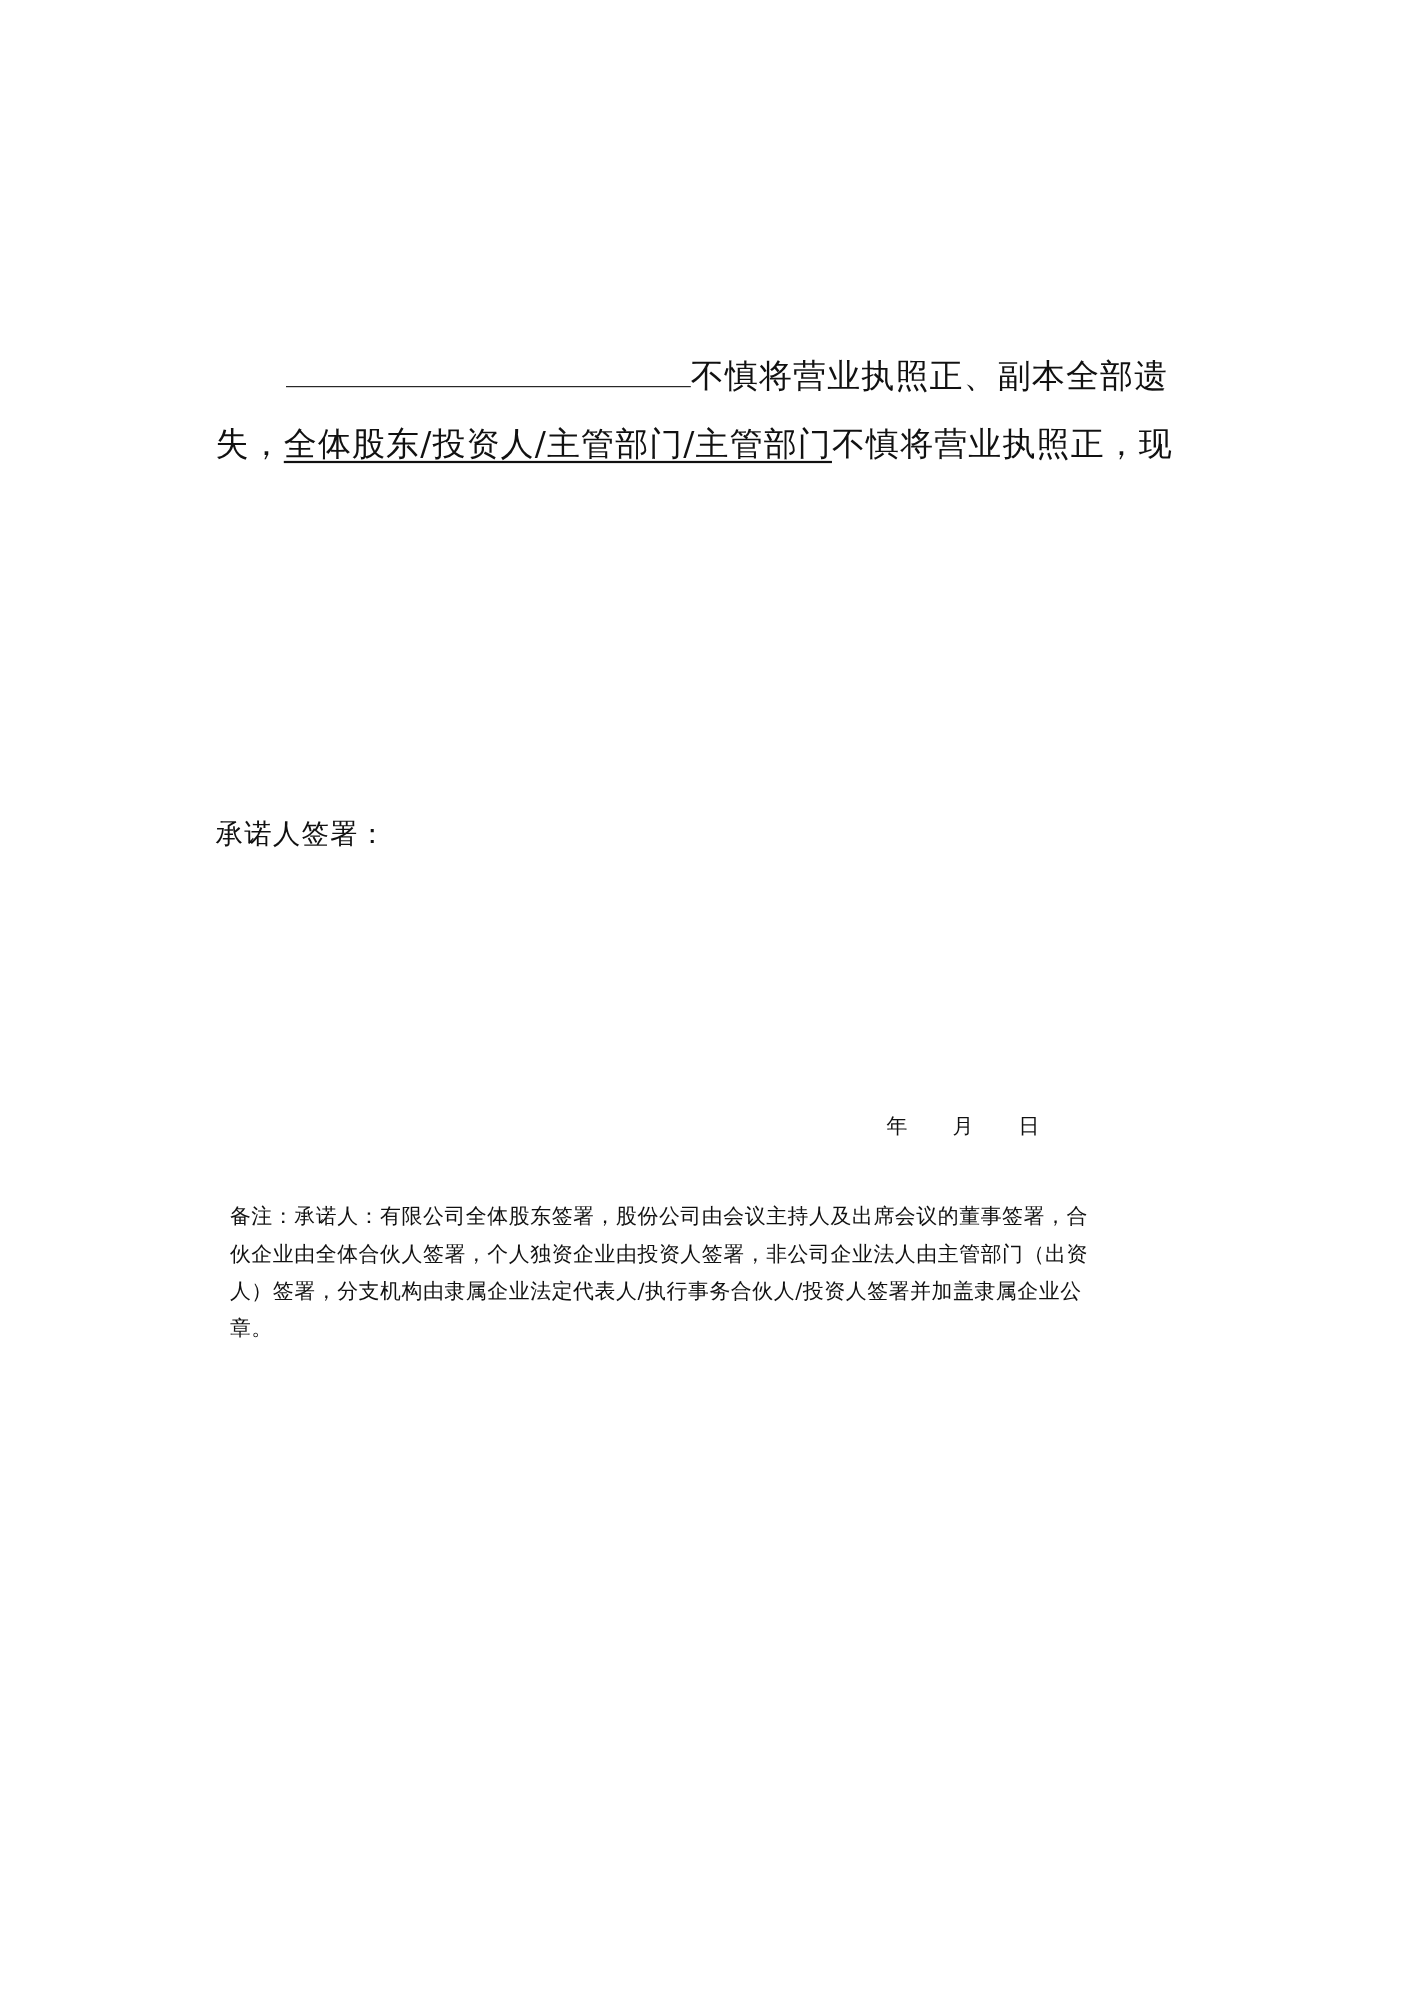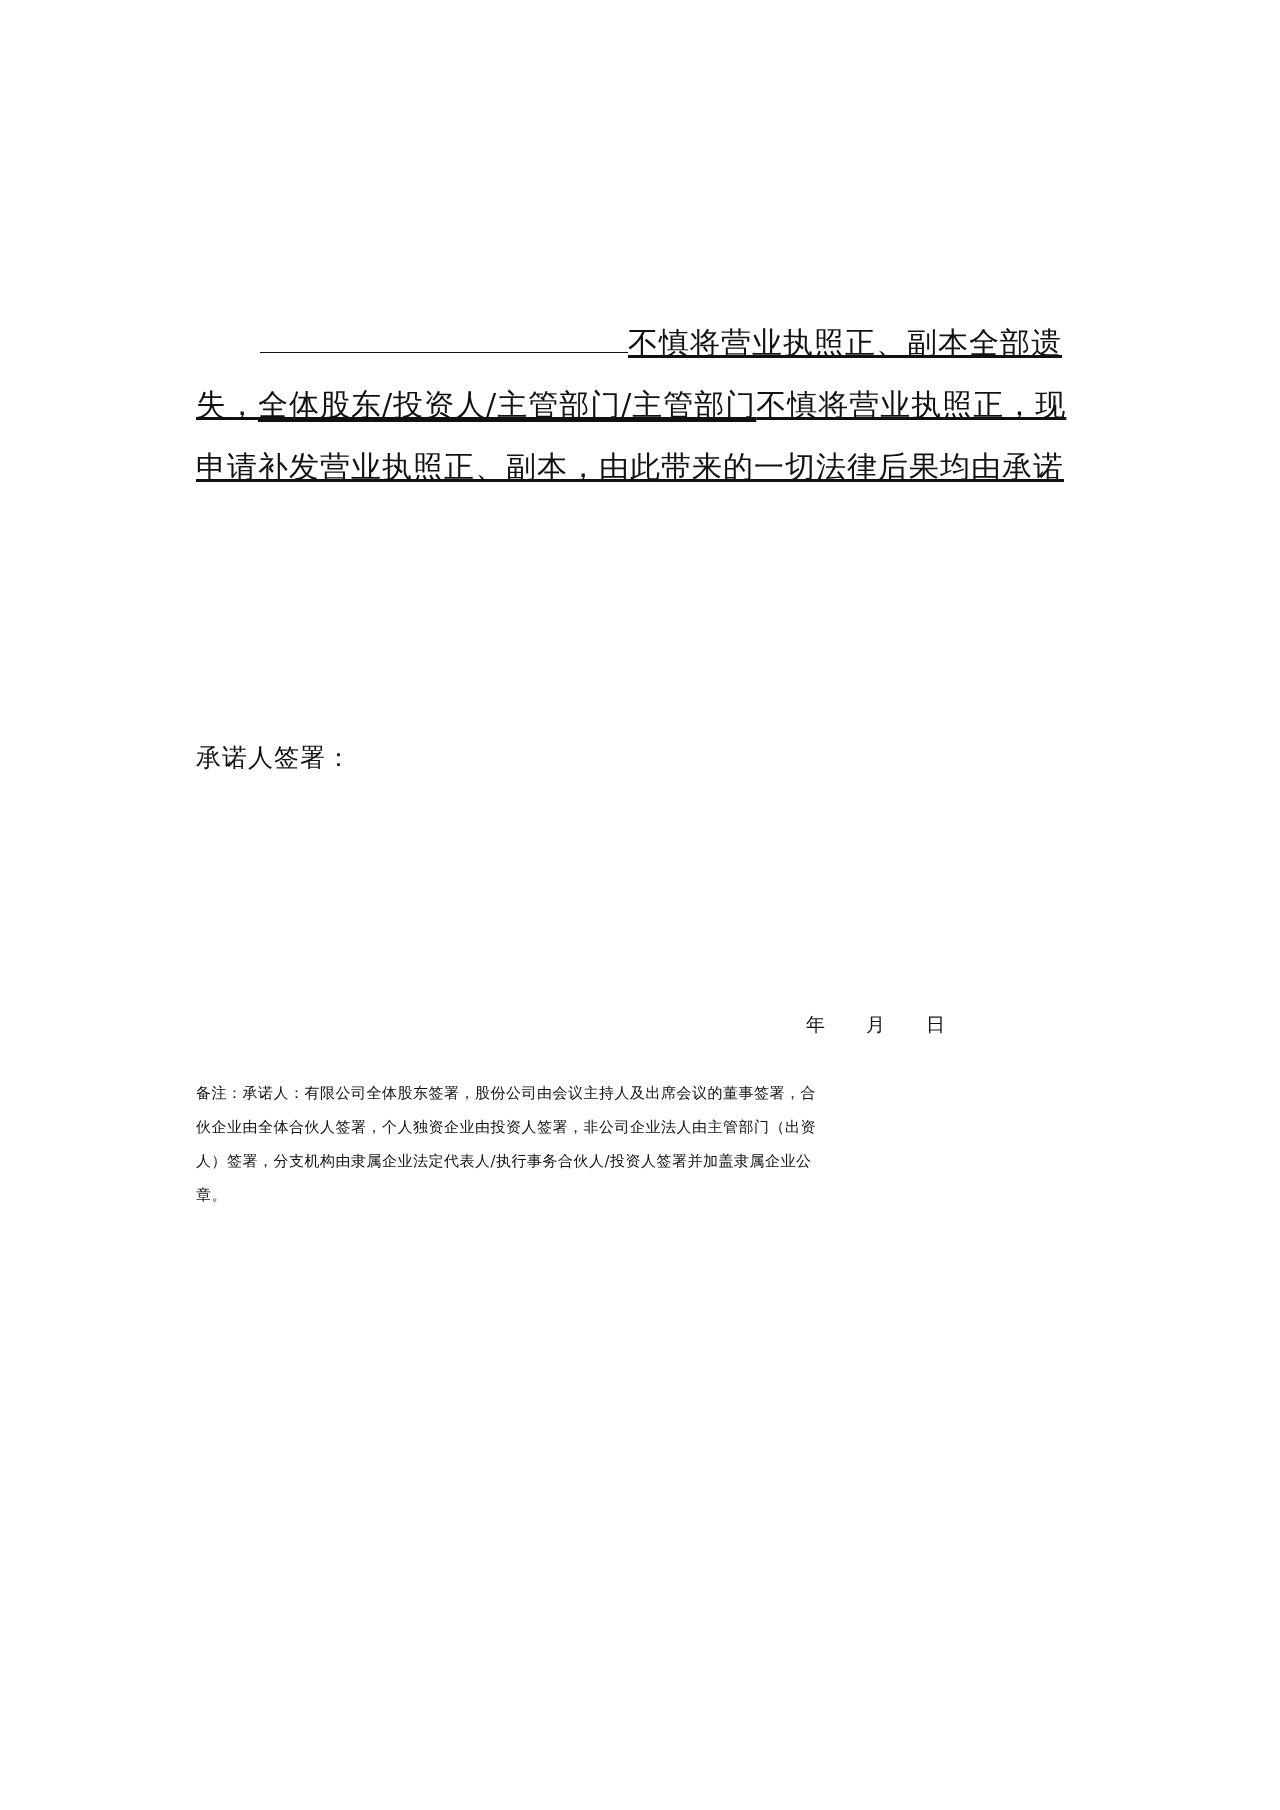--- a/index.html
+++ b/index.html
@@ -35,21 +35,20 @@
     }
     .body-para {
       position: absolute;
       left: 196px;
       top: 312px;
       width: 900px;
       font-size: 30px;
       line-height: 62px;
       letter-spacing: 1px;
       margin: 0;
-      text-decoration: underline;
     }
     .body-para .line {
       display: block;
       white-space: nowrap;
     }
     .blank-line {
       display: inline-block;
       width: 368px;
       border-bottom: 1.5px solid #111;
       height: 30px;
@@ -80,44 +79,43 @@
     }
     .date-row span {
       display: inline-block;
       width: 60px;
     }
     .note {
       position: absolute;
       left: 196px;
       top: 1076px;
       width: 900px;
-      font-size: 15px;
+      font-size: 19px;
       line-height: 34px;
       letter-spacing: 0.5px;
-      margin: 0;
+      margin: 13px;
     }
     .note .line {
       display: block;
       white-space: nowrap;
     }
   </style>
 </head>
 <body>
 
 <div class="page">
 
 
   <p class="body-para">
     <span class="line">
       <span class="blank-line"></span><span>不慎将营业执照正、副本全部遗</span>
     </span>
     <span class="line">
       <span>失，</span><span class="underlined">全体股东/投资人/主管部门/主管部门</span><span>不慎将营业执照正，现</span>
     </span>
-    <span class="line">申请补发营业执照正、副本，由此带来的一切法律后果均由承诺</span>
   </p>
 
   <div class="signature-label">承诺人签署：</div>
 
   <div class="date-row">
     <span>年</span>
     <span>月</span>
     <span>日</span>
   </div>
 

